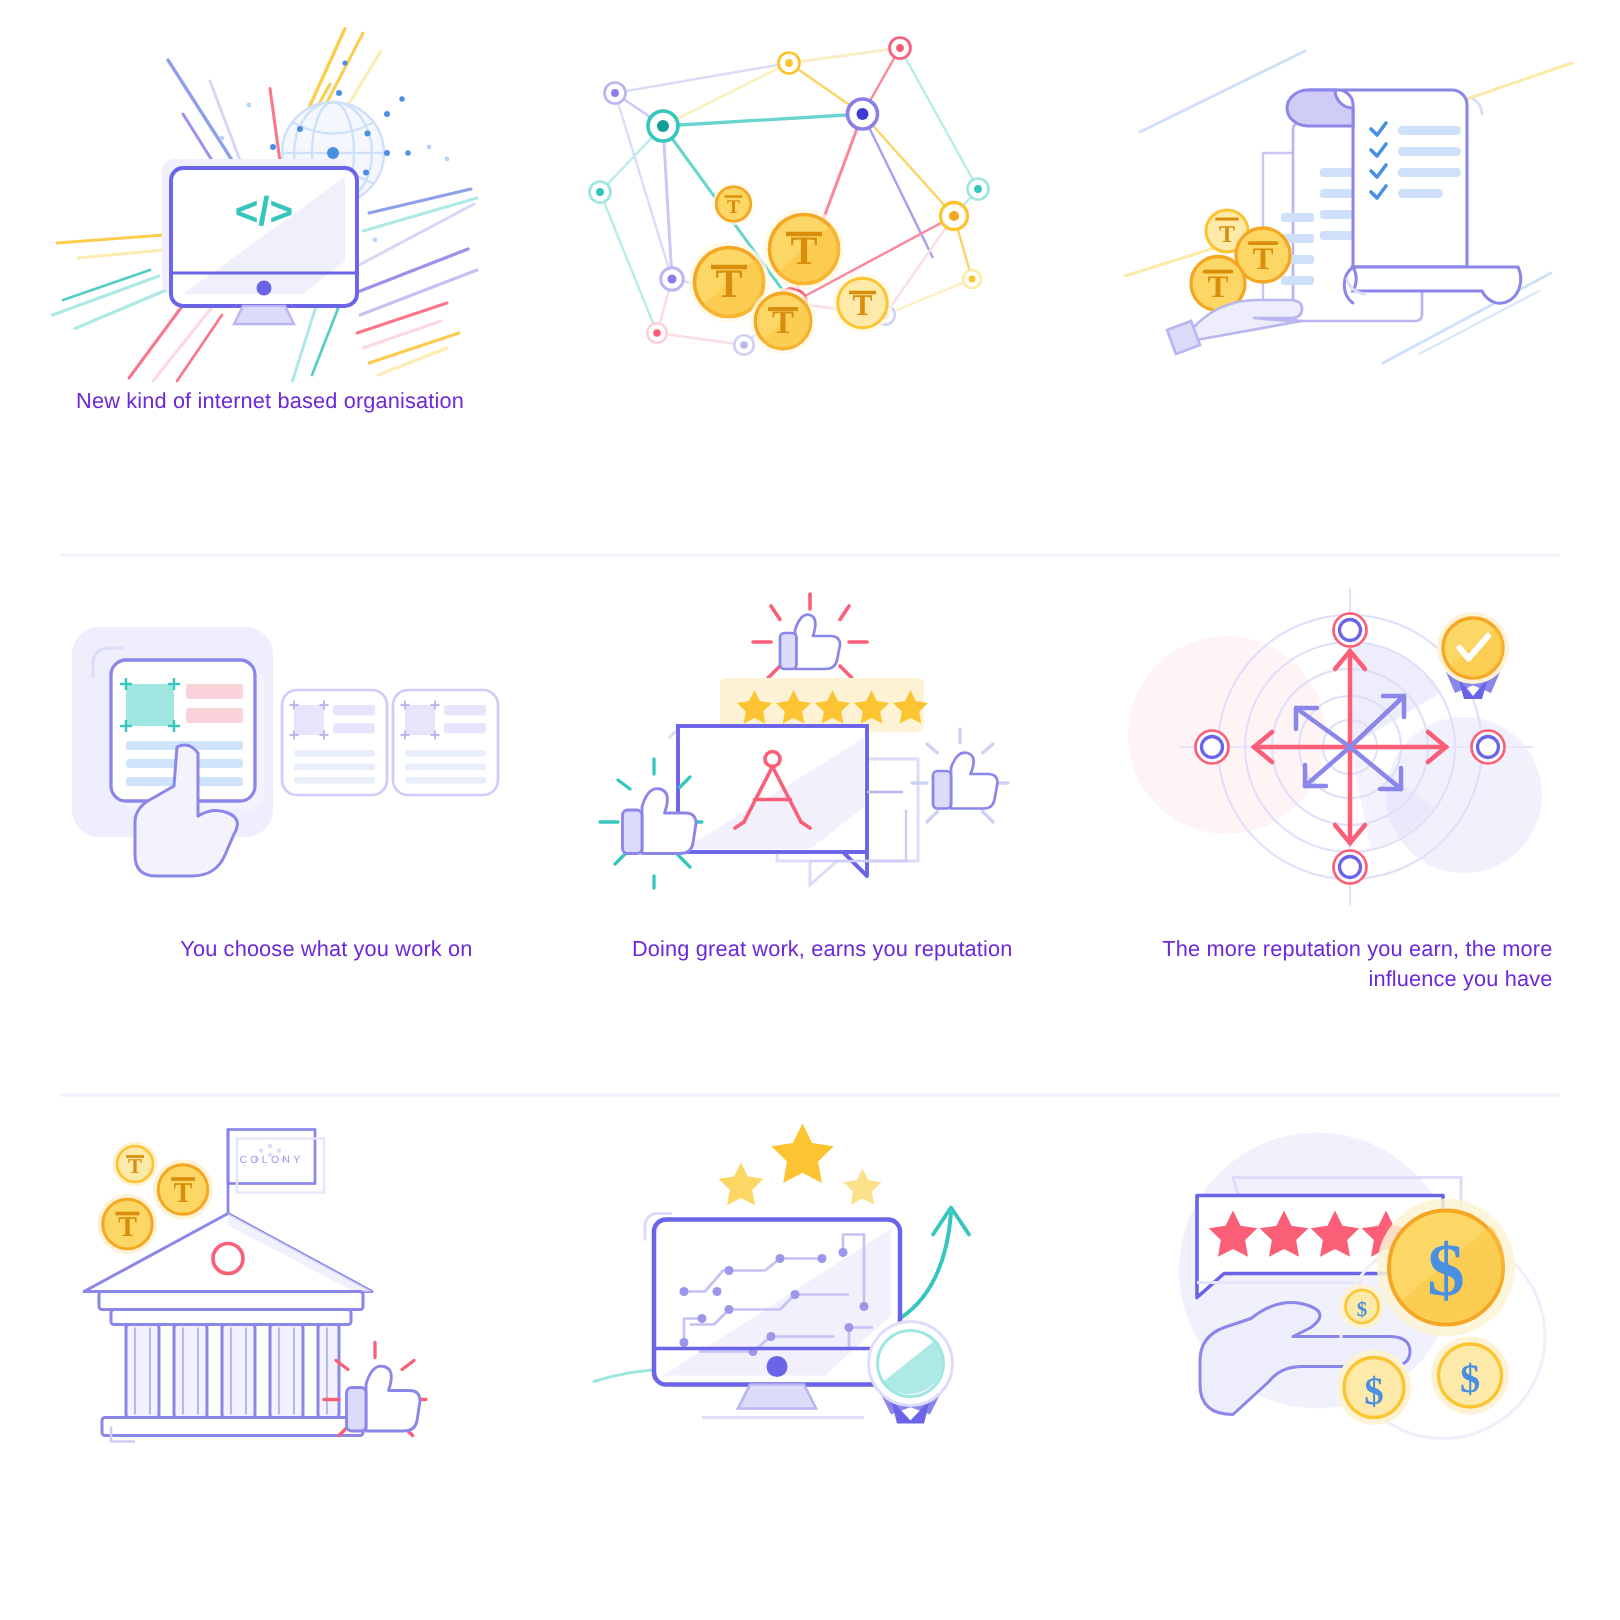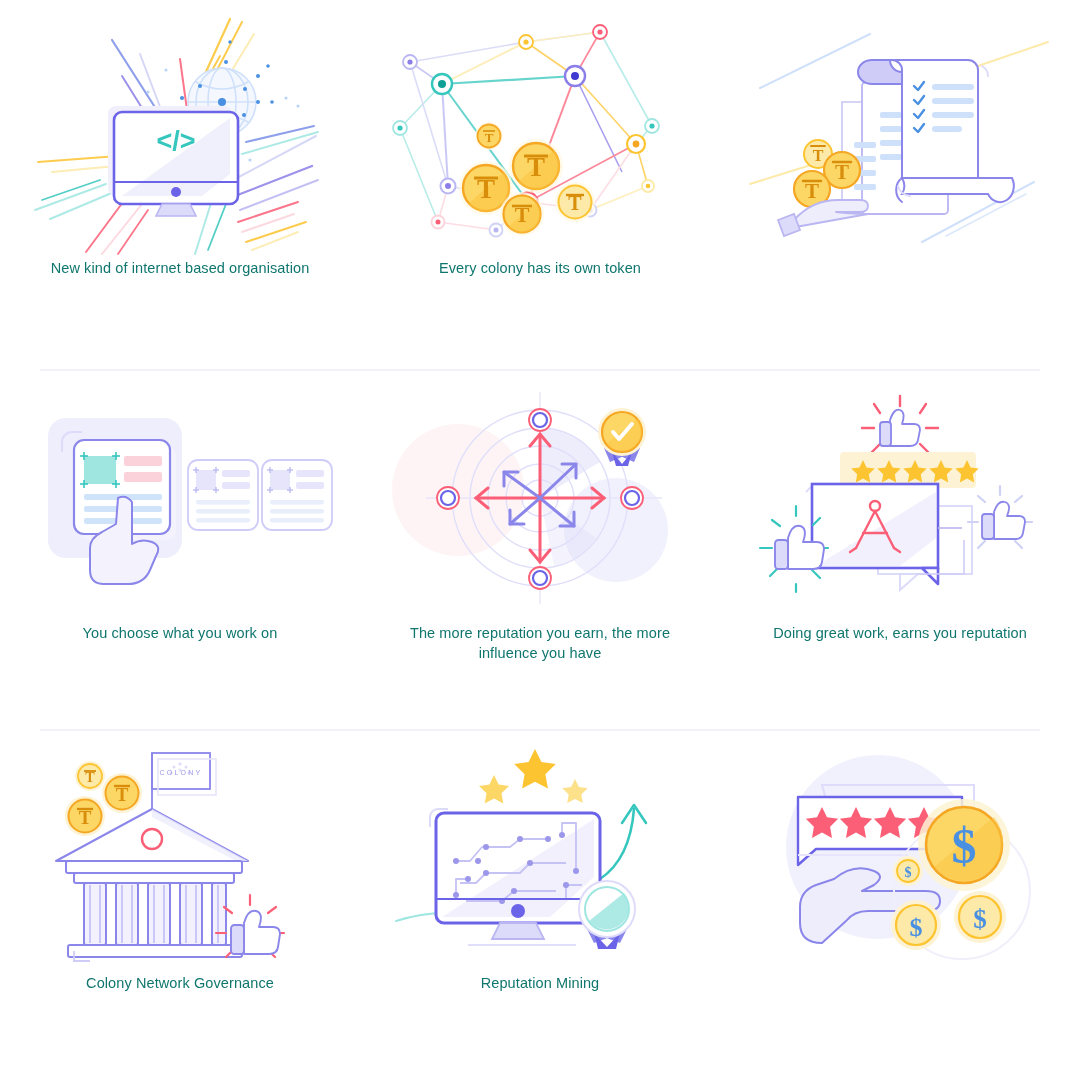--- a/index.html
+++ b/index.html
@@ -45,29 +45,29 @@
   .illus {
     display: flex;
     align-items: center;
     justify-content: center;
   }
   .r1 .illus { height: 250px; padding-top: 18px; }
   .r2 .illus { height: 240px; padding-top: 14px; }
   .r3 .illus { height: 230px; padding-top: 18px; }
 
   .caption {
-    color: #0f766e;
+    color: #6d28d9;
     font-size: 14.5px;
     line-height: 20px;
     text-align: center;
     width: 270px;
     letter-spacing: 0.1px;
   }
   .r1 .caption { margin-top: 8px; }
-  .r2 .caption { margin-top: 12px; }
+  .r2 .caption { margin-top: 12px; text-align: right; }
   .r3 .caption { margin-top: 12px; }
   svg { display: block; overflow: visible; }
 </style>
 </head>
 <body>
 
 <div class="page">
 
   <div class="grid-row row-1 r1">
 
@@ -272,21 +272,20 @@
             </g>
             <g>
               <circle cx="185" cy="188" r="20" fill="#fff8e2" opacity="0.75"></circle>
               <circle cx="185" cy="188" r="16.5" fill="#fde9a8" stroke="#fdc431" stroke-width="2"></circle>
               <text x="185" y="196" font-family="&quot;Liberation Serif&quot;, serif" font-size="20" font-weight="bold" fill="#d98e0b" text-anchor="middle">T</text>
               <line x1="176" y1="181" x2="194" y2="181" stroke="#d98e0b" stroke-width="2.4"></line>
             </g>
           </g>
         </svg>
       </div>
-      <div class="caption">Every colony has its own token</div>
     </div>
 
     <div class="cell">
       <div class="illus">
         <svg width="300" height="240" viewBox="0 0 300 240">
           <g stroke-linecap="round">
             <line x1="10" y1="74" x2="120" y2="20" stroke="#cfe0fb" stroke-width="2"></line>
             <line x1="228" y1="52" x2="298" y2="28" stroke="#fde9a8" stroke-width="2"></line>
             <line x1="0" y1="170" x2="64" y2="150" stroke="#fde9a8" stroke-width="2"></line>
             <line x1="172" y1="228" x2="284" y2="168" stroke="#cfe0fb" stroke-width="2"></line>
@@ -427,93 +426,20 @@
             <rect x="240" y="111" width="54" height="4.5" rx="2"></rect>
             <rect x="240" y="120" width="54" height="4.5" rx="2"></rect>
           </g>
 
           <g>
             <path d="M88 100 Q96 96 102 104 L102 146 Q112 140 122 144 Q132 148 126 158 L120 172 Q114 186 98 186 L74 186 Q60 186 60 172 L60 150 Q60 140 72 134 L86 126 Z" fill="#f4f3fd" stroke="#8b86ea" stroke-width="2" stroke-linejoin="round"></path>
           </g>
         </svg>
       </div>
       <div class="caption">You choose what you work on</div>
-    </div>
-
-    <div class="cell">
-      <div class="illus">
-        <svg width="300" height="215" viewBox="0 0 300 215">
-          <circle cx="68" cy="100" r="66" fill="#fdf0f2" opacity="0.75"></circle>
-          <circle cx="226" cy="140" r="52" fill="#eeedfc" opacity="0.8"></circle>
-          <g fill="none" stroke="#e0dffa" stroke-width="1.4">
-            <circle cx="150" cy="108" r="88"></circle>
-            <circle cx="150" cy="108" r="70"></circle>
-            <circle cx="150" cy="108" r="52"></circle>
-            <circle cx="150" cy="108" r="34"></circle>
-            <circle cx="150" cy="108" r="18"></circle>
-          </g>
-          <path d="M150 108 L150 38 A70 70 0 0 1 210 72 Z" fill="#e0dffa" opacity="0.55"></path>
-          <path d="M150 108 L206 148 A70 70 0 0 1 164 176 Z" fill="#e0dffa" opacity="0.4"></path>
-          <line x1="150" y1="2" x2="150" y2="214" stroke="#e6e5fb" stroke-width="1.4"></line>
-          <line x1="36" y1="108" x2="272" y2="108" stroke="#e6e5fb" stroke-width="1.4"></line>
-
-          <g stroke="#fb5f77" stroke-width="3" stroke-linecap="round" fill="none">
-            <line x1="150" y1="108" x2="150" y2="44"></line>
-            <polyline points="140,56 150,44 160,56"></polyline>
-            <line x1="150" y1="108" x2="150" y2="172"></line>
-            <polyline points="140,160 150,172 160,160"></polyline>
-            <line x1="150" y1="108" x2="86" y2="108"></line>
-            <polyline points="98,98 86,108 98,118"></polyline>
-            <line x1="150" y1="108" x2="214" y2="108"></line>
-            <polyline points="202,98 214,108 202,118"></polyline>
-          </g>
-          <circle cx="150" cy="108" r="4" fill="#fb5f77"></circle>
-
-          <g stroke="#8b86ea" stroke-width="3" stroke-linecap="round" stroke-linejoin="round" fill="none">
-            <line x1="150" y1="108" x2="186" y2="74"></line>
-            <polyline points="172,74 186,74 186,88"></polyline>
-            <line x1="150" y1="108" x2="114" y2="82"></line>
-            <polyline points="114,96 114,82 128,82"></polyline>
-            <line x1="150" y1="108" x2="120" y2="134"></line>
-            <polyline points="120,120 120,134 134,134"></polyline>
-            <line x1="150" y1="108" x2="184" y2="136"></line>
-            <polyline points="184,122 184,136 170,136"></polyline>
-          </g>
-
-          <g>
-            <g>
-                <circle cx="150" cy="30" r="11" fill="#fff" stroke="#fb5f77" stroke-width="1.8"></circle>
-                <circle cx="150" cy="30" r="7" fill="none" stroke="#6b63e8" stroke-width="2.2"></circle>
-              </g>
-            <g>
-                <circle cx="150" cy="188" r="11" fill="#fff" stroke="#fb5f77" stroke-width="1.8"></circle>
-                <circle cx="150" cy="188" r="7" fill="none" stroke="#6b63e8" stroke-width="2.2"></circle>
-              </g>
-            <g>
-                <circle cx="58" cy="108" r="11" fill="#fff" stroke="#fb5f77" stroke-width="1.8"></circle>
-                <circle cx="58" cy="108" r="7" fill="none" stroke="#6b63e8" stroke-width="2.2"></circle>
-              </g>
-            <g>
-                <circle cx="242" cy="108" r="11" fill="#fff" stroke="#fb5f77" stroke-width="1.8"></circle>
-                <circle cx="242" cy="108" r="7" fill="none" stroke="#6b63e8" stroke-width="2.2"></circle>
-              </g>
-          </g>
-
-          <g>
-            <path d="M214 58 L228 52 L234 66 L220 72 Z" fill="#8b86ea"></path>
-            <path d="M250 58 L236 52 L230 66 L244 72 Z" fill="#8b86ea"></path>
-            <path d="M222 62 L232 74 L242 62 L238 76 L226 76 Z" fill="#6b63e8"></path>
-            <circle cx="232" cy="42" r="24" fill="#fdf3d4"></circle>
-            <circle cx="232" cy="42" r="20" fill="#fdd766" stroke="#f5a623" stroke-width="2.2"></circle>
-            <path d="M216 54 A20 20 0 0 0 248 28 Z" fill="#fcc33f" opacity="0.45"></path>
-            <polyline points="223,42 229,49 242,34" fill="none" stroke="#ffffff" stroke-width="4" stroke-linecap="round" stroke-linejoin="round"></polyline>
-          </g>
-        </svg>
-      </div>
-      <div class="caption">The more reputation you earn, the more influence you have</div>
     </div>
 
     <div class="cell">
       <div class="illus">
         <svg width="300" height="220" viewBox="0 0 300 220">
 
           <g stroke="#fb5f77" stroke-width="2.4" stroke-linecap="round">
             <line x1="150" y1="8" x2="150" y2="18"></line>
             <line x1="124" y1="16" x2="130" y2="25"></line>
             <line x1="176" y1="16" x2="170" y2="25"></line>
@@ -591,20 +517,93 @@
           <g>
             <path d="M244 124 Q248 112 255 114 Q262 116 257 128 L269 128 Q275 128 275 134 L273 145 Q272 151 266 151 L244 151 Z" fill="#ffffff" stroke="#8b86ea" stroke-width="1.8" stroke-linejoin="round"></path>
             <rect x="232" y="126" width="12" height="25" rx="3" fill="#dddbfa" stroke="#8b86ea" stroke-width="1.8"></rect>
           </g>
           <path d="M188 140 L212 140" fill="none" stroke="#b9b6f2" stroke-width="1.6"></path>
           <path d="M214 152 L214 186 L150 186" fill="none" stroke="#cfcdf7" stroke-width="1.6"></path>
         </svg>
       </div>
       <div class="caption">Doing great work, earns you reputation</div>
     </div>
+
+    <div class="cell">
+      <div class="illus">
+        <svg width="300" height="215" viewBox="0 0 300 215">
+          <circle cx="68" cy="100" r="66" fill="#fdf0f2" opacity="0.75"></circle>
+          <circle cx="226" cy="140" r="52" fill="#eeedfc" opacity="0.8"></circle>
+          <g fill="none" stroke="#e0dffa" stroke-width="1.4">
+            <circle cx="150" cy="108" r="88"></circle>
+            <circle cx="150" cy="108" r="70"></circle>
+            <circle cx="150" cy="108" r="52"></circle>
+            <circle cx="150" cy="108" r="34"></circle>
+            <circle cx="150" cy="108" r="18"></circle>
+          </g>
+          <path d="M150 108 L150 38 A70 70 0 0 1 210 72 Z" fill="#e0dffa" opacity="0.55"></path>
+          <path d="M150 108 L206 148 A70 70 0 0 1 164 176 Z" fill="#e0dffa" opacity="0.4"></path>
+          <line x1="150" y1="2" x2="150" y2="214" stroke="#e6e5fb" stroke-width="1.4"></line>
+          <line x1="36" y1="108" x2="272" y2="108" stroke="#e6e5fb" stroke-width="1.4"></line>
+
+          <g stroke="#fb5f77" stroke-width="3" stroke-linecap="round" fill="none">
+            <line x1="150" y1="108" x2="150" y2="44"></line>
+            <polyline points="140,56 150,44 160,56"></polyline>
+            <line x1="150" y1="108" x2="150" y2="172"></line>
+            <polyline points="140,160 150,172 160,160"></polyline>
+            <line x1="150" y1="108" x2="86" y2="108"></line>
+            <polyline points="98,98 86,108 98,118"></polyline>
+            <line x1="150" y1="108" x2="214" y2="108"></line>
+            <polyline points="202,98 214,108 202,118"></polyline>
+          </g>
+          <circle cx="150" cy="108" r="4" fill="#fb5f77"></circle>
+
+          <g stroke="#8b86ea" stroke-width="3" stroke-linecap="round" stroke-linejoin="round" fill="none">
+            <line x1="150" y1="108" x2="186" y2="74"></line>
+            <polyline points="172,74 186,74 186,88"></polyline>
+            <line x1="150" y1="108" x2="114" y2="82"></line>
+            <polyline points="114,96 114,82 128,82"></polyline>
+            <line x1="150" y1="108" x2="120" y2="134"></line>
+            <polyline points="120,120 120,134 134,134"></polyline>
+            <line x1="150" y1="108" x2="184" y2="136"></line>
+            <polyline points="184,122 184,136 170,136"></polyline>
+          </g>
+
+          <g>
+            <g>
+                <circle cx="150" cy="30" r="11" fill="#fff" stroke="#fb5f77" stroke-width="1.8"></circle>
+                <circle cx="150" cy="30" r="7" fill="none" stroke="#6b63e8" stroke-width="2.2"></circle>
+              </g>
+            <g>
+                <circle cx="150" cy="188" r="11" fill="#fff" stroke="#fb5f77" stroke-width="1.8"></circle>
+                <circle cx="150" cy="188" r="7" fill="none" stroke="#6b63e8" stroke-width="2.2"></circle>
+              </g>
+            <g>
+                <circle cx="58" cy="108" r="11" fill="#fff" stroke="#fb5f77" stroke-width="1.8"></circle>
+                <circle cx="58" cy="108" r="7" fill="none" stroke="#6b63e8" stroke-width="2.2"></circle>
+              </g>
+            <g>
+                <circle cx="242" cy="108" r="11" fill="#fff" stroke="#fb5f77" stroke-width="1.8"></circle>
+                <circle cx="242" cy="108" r="7" fill="none" stroke="#6b63e8" stroke-width="2.2"></circle>
+              </g>
+          </g>
+
+          <g>
+            <path d="M214 58 L228 52 L234 66 L220 72 Z" fill="#8b86ea"></path>
+            <path d="M250 58 L236 52 L230 66 L244 72 Z" fill="#8b86ea"></path>
+            <path d="M222 62 L232 74 L242 62 L238 76 L226 76 Z" fill="#6b63e8"></path>
+            <circle cx="232" cy="42" r="24" fill="#fdf3d4"></circle>
+            <circle cx="232" cy="42" r="20" fill="#fdd766" stroke="#f5a623" stroke-width="2.2"></circle>
+            <path d="M216 54 A20 20 0 0 0 248 28 Z" fill="#fcc33f" opacity="0.45"></path>
+            <polyline points="223,42 229,49 242,34" fill="none" stroke="#ffffff" stroke-width="4" stroke-linecap="round" stroke-linejoin="round"></polyline>
+          </g>
+        </svg>
+      </div>
+      <div class="caption">The more reputation you earn, the more influence you have</div>
+    </div>
   </div>
 
   <div class="divider"></div>
 
   <div class="grid-row row-3 r3">
 
     <div class="cell">
       <div class="illus">
         <svg width="300" height="225" viewBox="0 0 300 225">
 
@@ -680,21 +679,20 @@
             <line x1="254" y1="190" x2="244" y2="190"></line>
             <line x1="196" y1="214" x2="203" y2="207"></line>
             <line x1="245" y1="214" x2="238" y2="207"></line>
           </g>
           <g>
             <path d="M214 180 Q218 166 226 168 Q234 170 229 184 L243 184 Q250 184 250 191 L248 204 Q247 211 239 211 L214 211 Z" fill="#ffffff" stroke="#8b86ea" stroke-width="1.9" stroke-linejoin="round"></path>
             <rect x="201" y="182" width="13" height="29" rx="3.5" fill="#dddbfa" stroke="#8b86ea" stroke-width="1.9"></rect>
           </g>
         </svg>
       </div>
-      <div class="caption">Colony Network Governance</div>
     </div>
 
     <div class="cell">
       <div class="illus">
         <svg width="300" height="225" viewBox="0 0 300 225">
 
           <g fill="#fdc431">
             <path d="M145 6 l6.4 13 14.4 2.1 -10.4 10.2 2.5 14.3 -12.9-6.8 -12.9 6.8 2.5-14.3 -10.4-10.2 14.4-2.1 z"></path>
             <path d="M104 32 l4.6 9.4 10.4 1.5 -7.5 7.3 1.8 10.3 -9.3-4.9 -9.3 4.9 1.8-10.3 -7.5-7.3 10.4-1.5 z" fill="#fdd766"></path>
             <path d="M185 36 l3.9 7.9 8.8 1.3 -6.4 6.2 1.5 8.7 -7.8-4.1 -7.8 4.1 1.5-8.7 -6.4-6.2 8.8-1.3 z" fill="#fde08a"></path>
@@ -742,21 +740,20 @@
           <g>
             <path d="M196 184 L212 178 L220 194 L204 200 Z" fill="#8b86ea"></path>
             <path d="M238 184 L222 178 L214 194 L230 200 Z" fill="#8b86ea"></path>
             <path d="M204 190 L217 204 L230 190 L226 206 L208 206 Z" fill="#6b63e8"></path>
             <circle cx="217" cy="166" r="28" fill="#ffffff" stroke="#dedcfa" stroke-width="2"></circle>
             <circle cx="217" cy="166" r="22" fill="#ffffff" stroke="#9fe6e1" stroke-width="2"></circle>
             <path d="M199 178 A22 22 0 0 0 234 150 Z" fill="#9fe6e1" opacity="0.85"></path>
           </g>
         </svg>
       </div>
-      <div class="caption">Reputation Mining</div>
     </div>
 
     <div class="cell">
       <div class="illus">
         <svg width="300" height="225" viewBox="0 0 300 225">
           <circle cx="128" cy="104" r="92" fill="#eeedfc" opacity="0.8"></circle>
 
           <path d="M72 42 L224 42 L224 98 L88 98 Z" fill="none" stroke="#dedcfa" stroke-width="2"></path>
 
           <path d="M48 54 L212 54 L212 106 L66 106 L48 122 Z" fill="#ffffff" stroke="#6b63e8" stroke-width="2.4" stroke-linejoin="round"></path>

